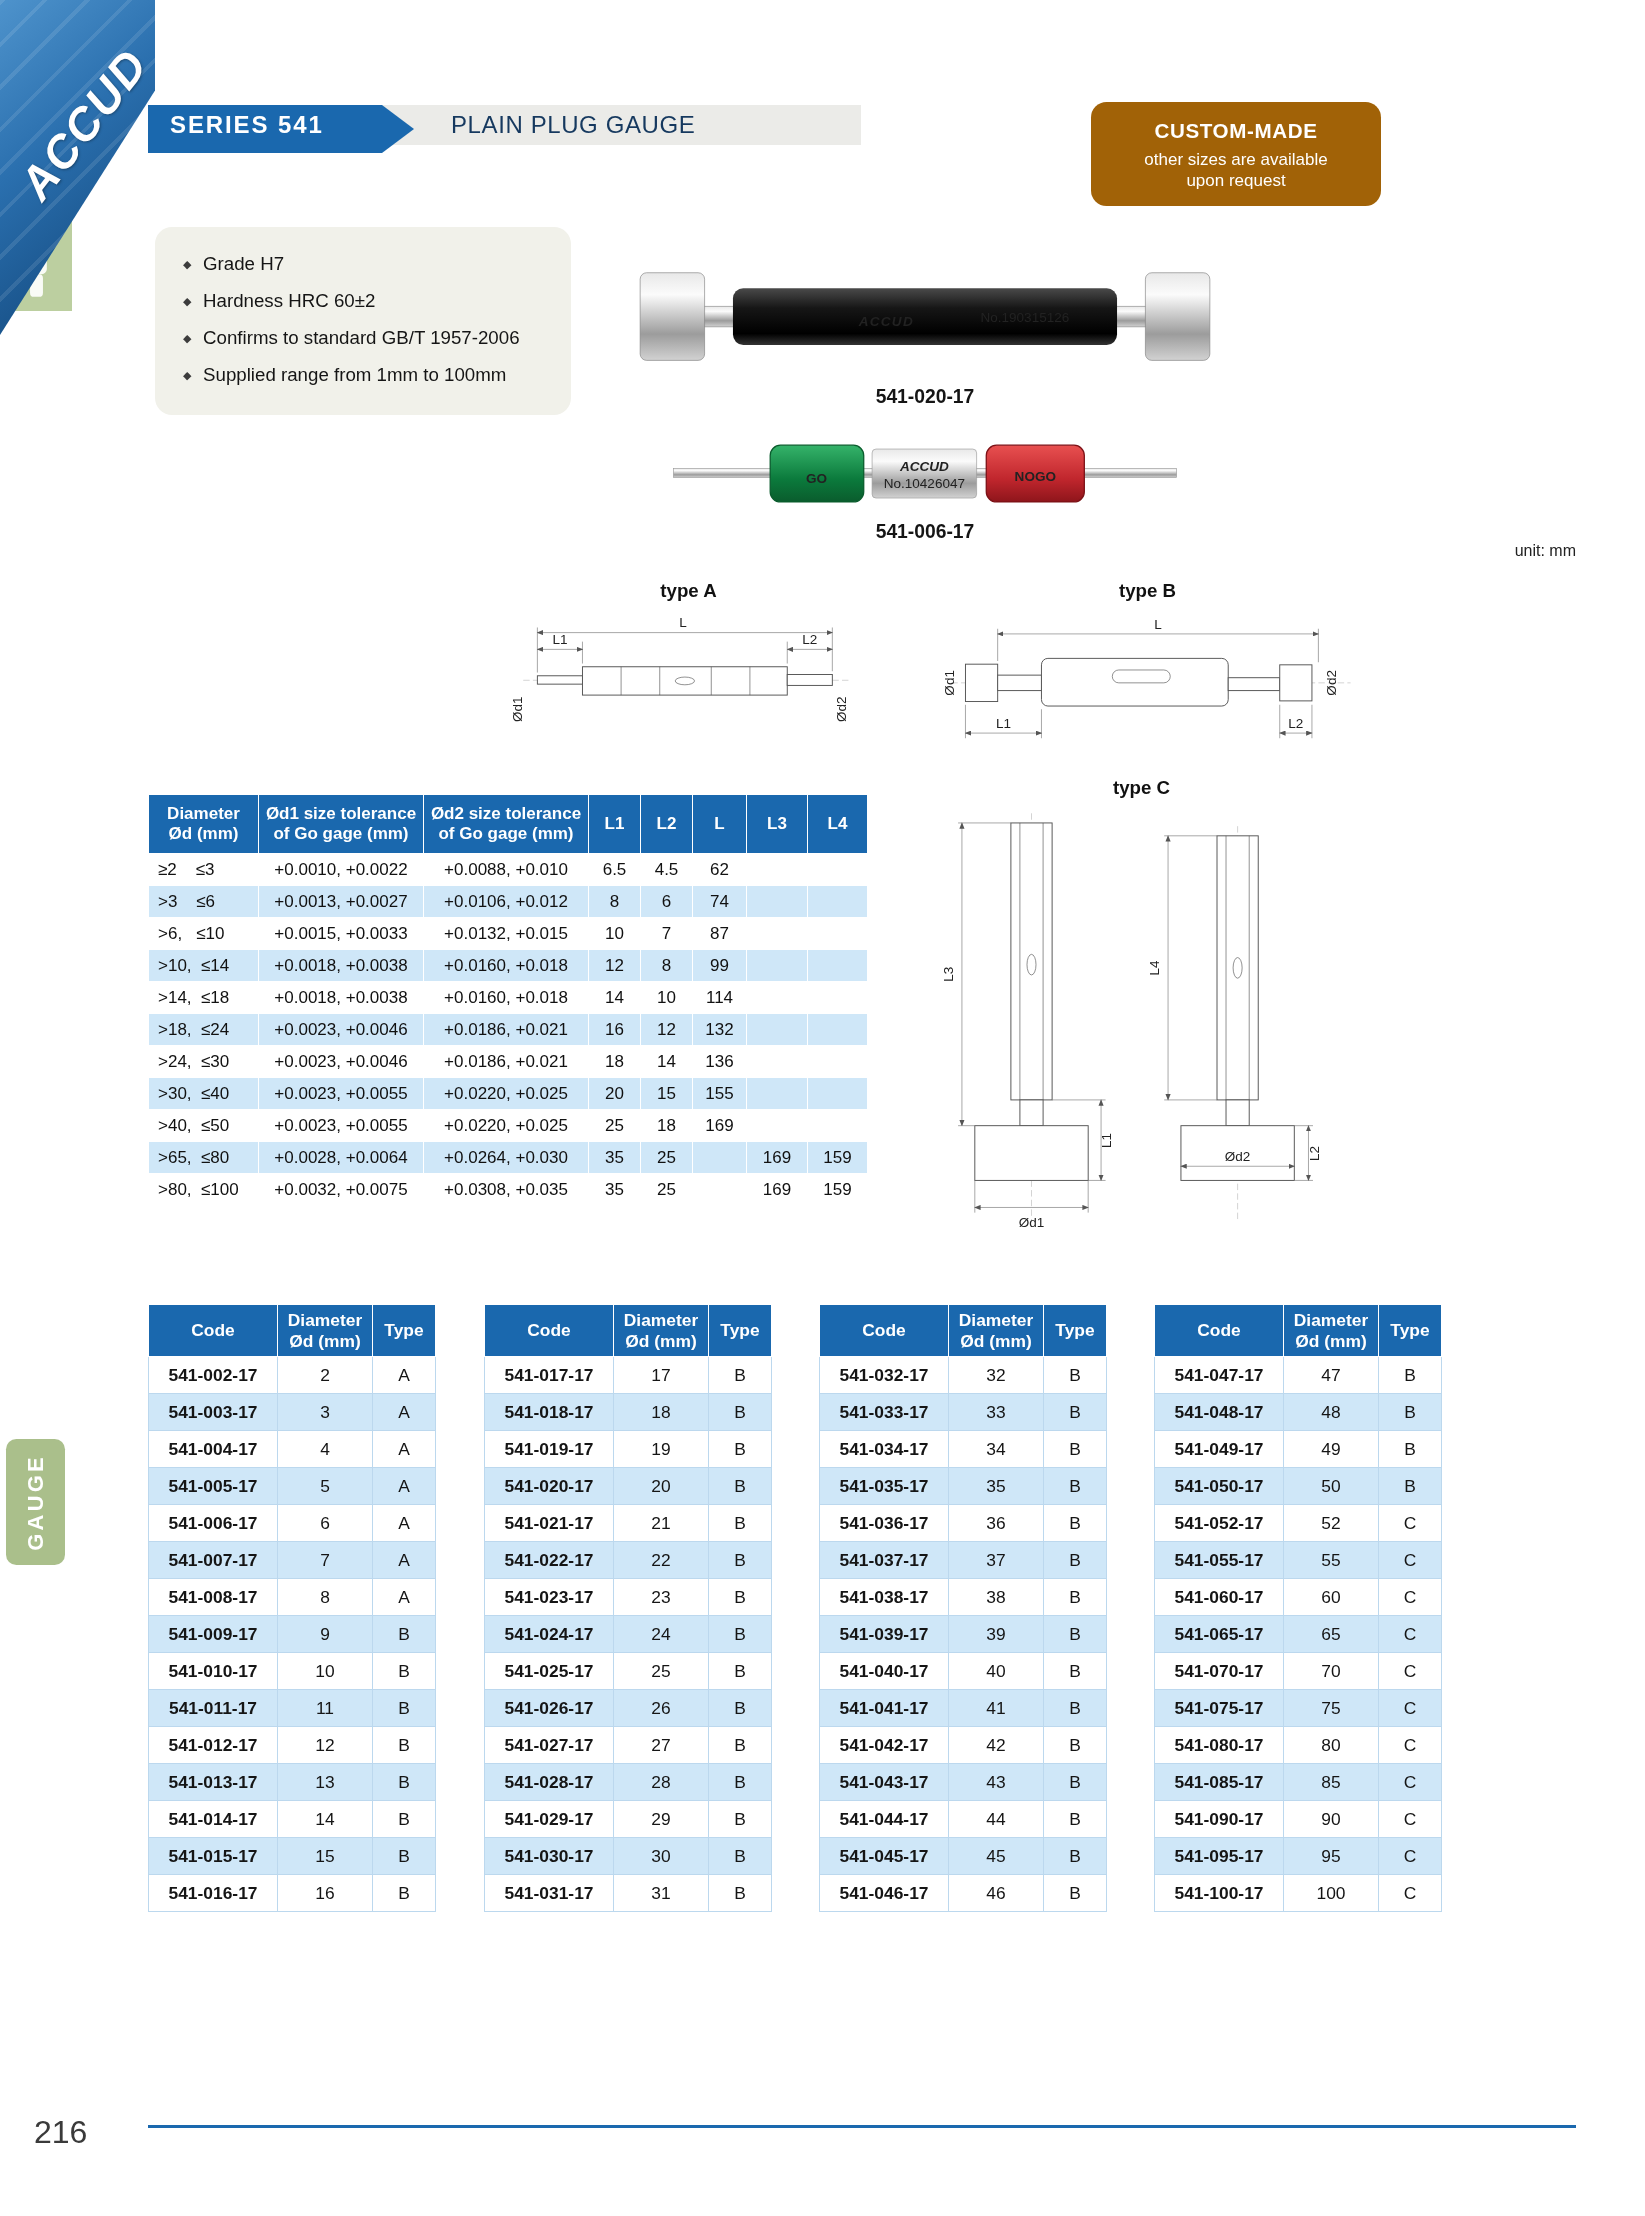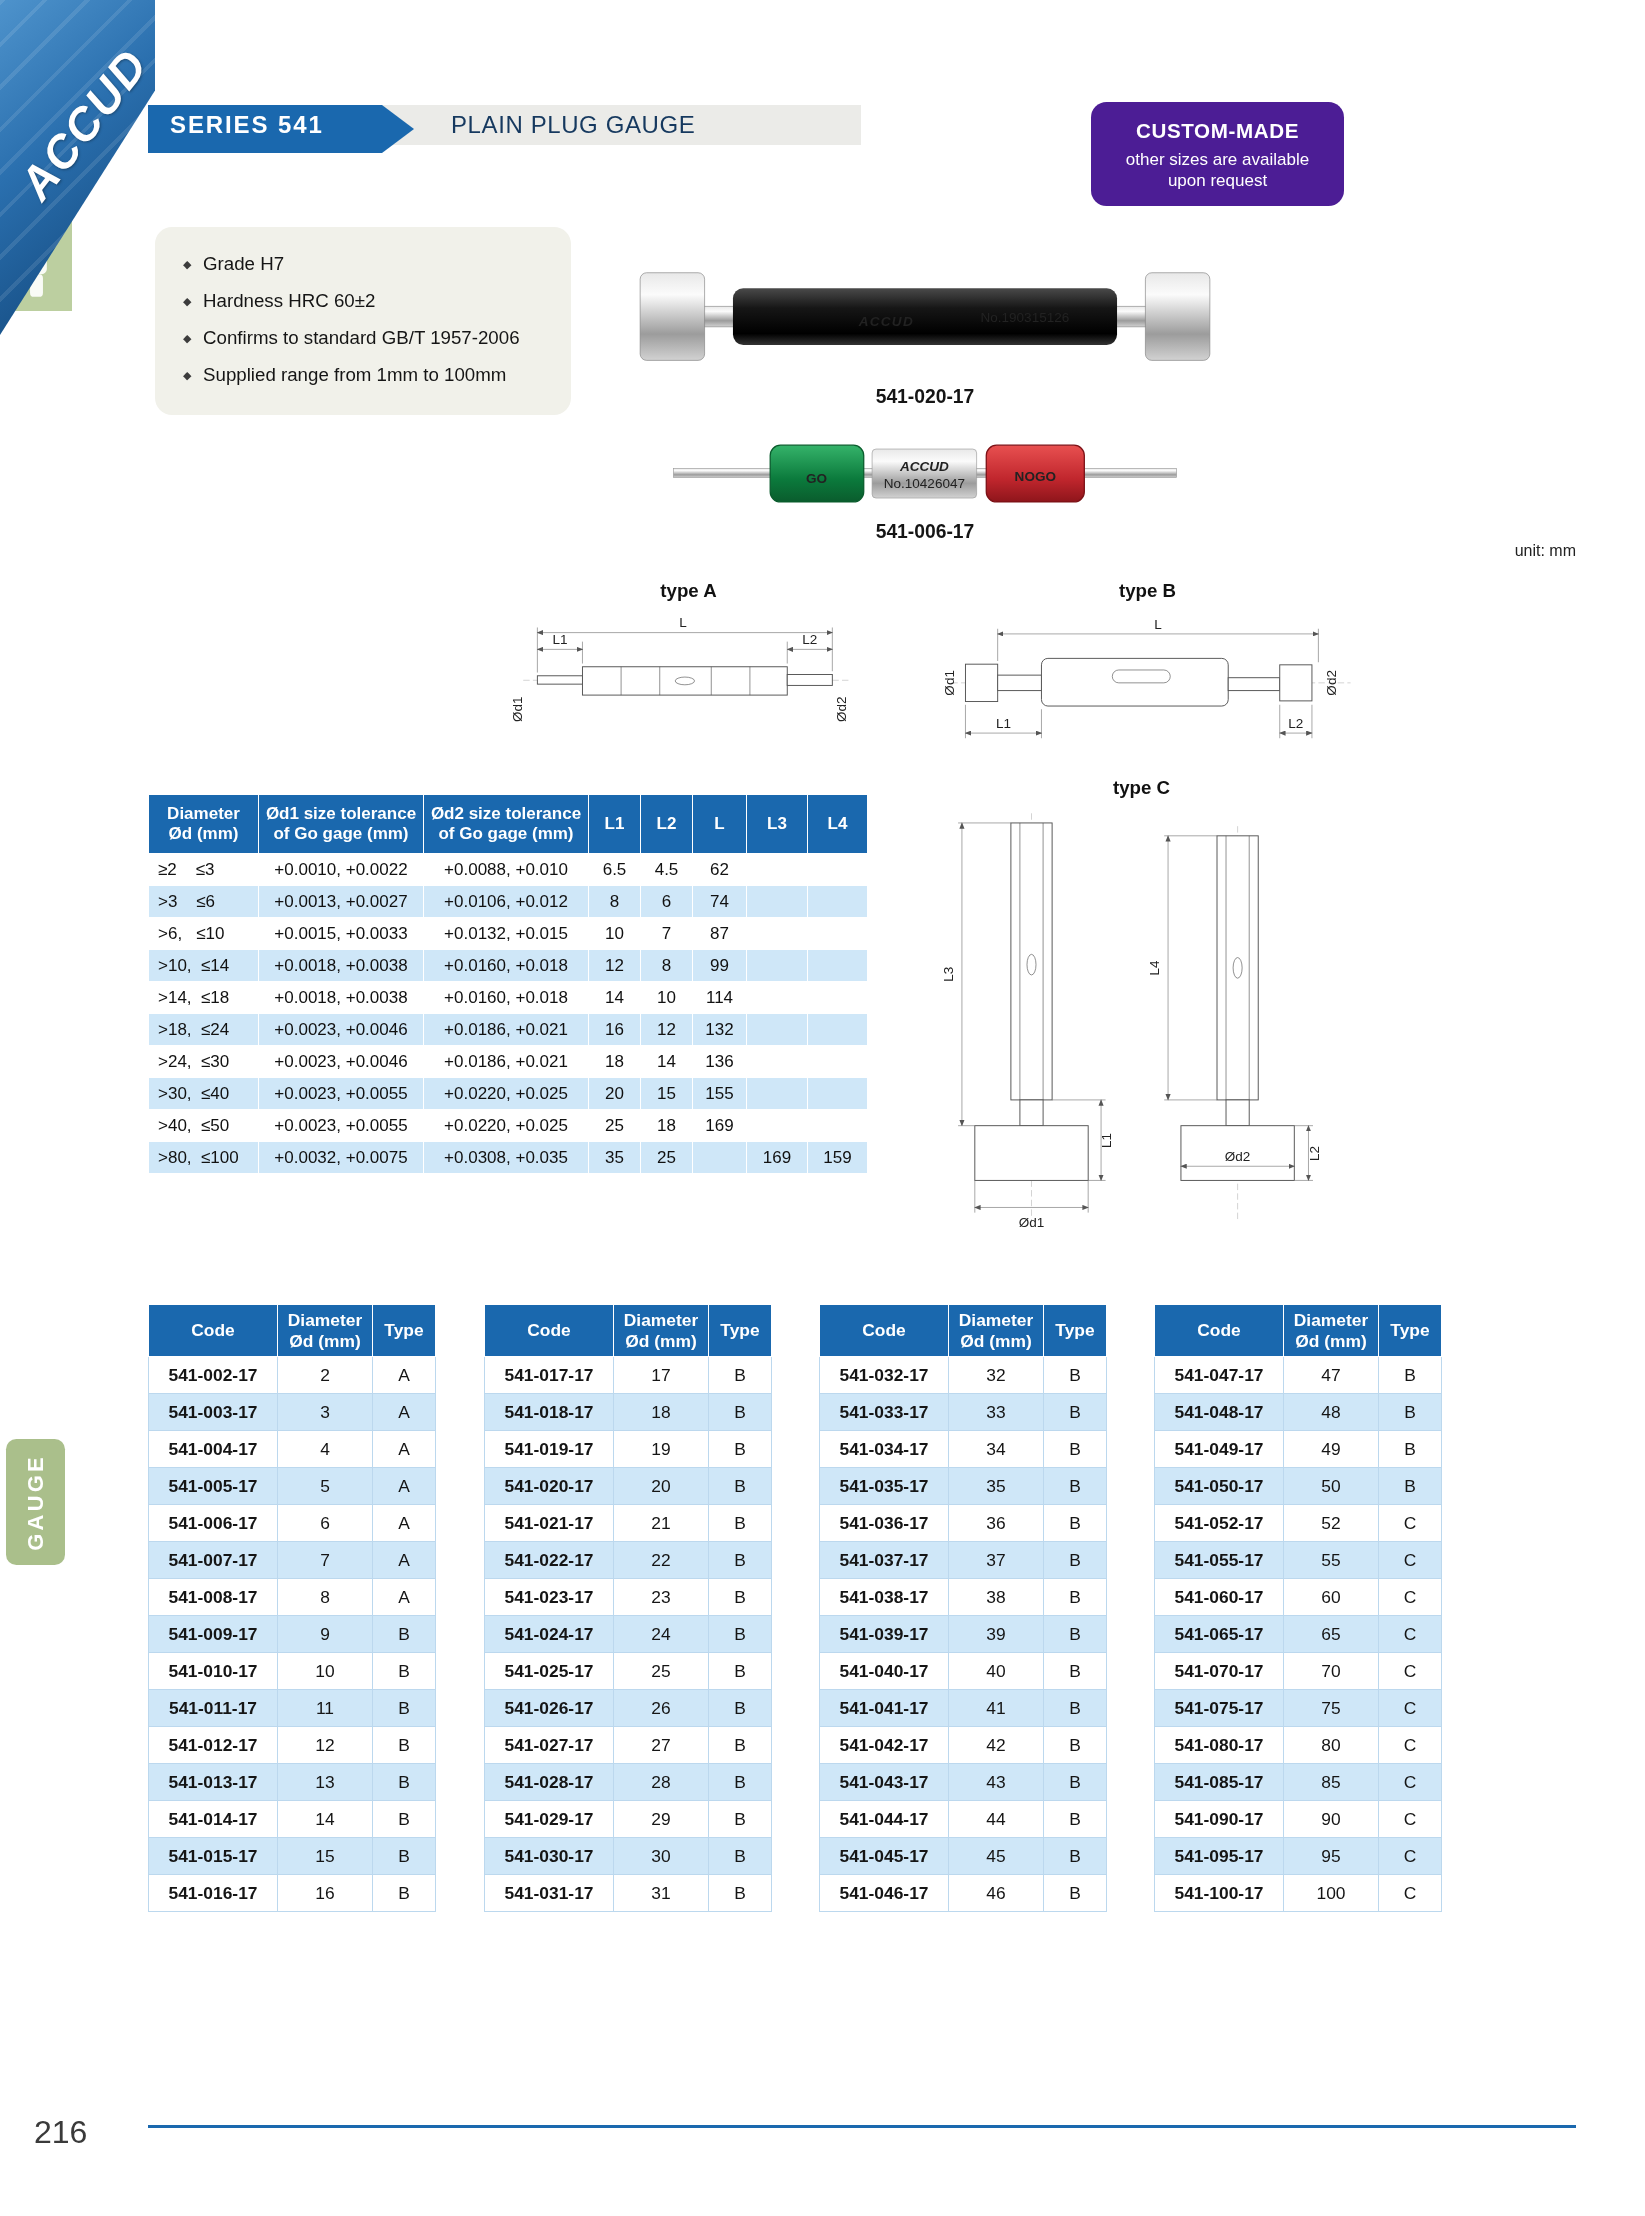--- a/index.html
+++ b/index.html
@@ -27,21 +27,21 @@
   .bottom-rule { left:148px; top:2125px; width:1428px; height:3.2px; background:#1a68ae; }
 
   
   .title-strip { left:148px; top:105px; width:713px; height:40px; background:#ebebe8; }
   .page-title { position:absolute; left:303px; top:0; line-height:40px; font-size:24px;
     font-weight:normal; color:#16395f; letter-spacing:0.6px; white-space:nowrap; }
   .series-banner { left:148px; top:105px; width:266px; height:48px; background:#1a68ae;
     clip-path:polygon(0 0, calc(100% - 32px) 0, 100% 50%, calc(100% - 32px) 100%, 0 100%); }
   .series-banner span { display:block; padding-left:22px; line-height:40px; color:#fff;
     font-size:24px; font-weight:bold; letter-spacing:1.9px; }
-  .badge { left:1091px; top:102px; width:253px; height:104px; background:#4c1d95;
+  .badge { left:1091px; top:102px; width:290px; height:104px; background:#a16207;
     border-radius:15.5px; color:#fff; text-align:center; padding-top:17px; }
   .badge-title { font-size:20.6px; font-weight:bold; letter-spacing:0.6px; margin-bottom:6.4px; }
   .badge-line { font-size:17px; line-height:21px; }
 
   
   .features { left:155px; top:227px; width:416px; height:188px; background:#f1f1ea;
     border-radius:17px; padding:26px 0 0 28px; }
   .feature { display:flex; align-items:center; gap:11.6px; margin-bottom:15px; }
   .feature .diamond { font-size:11px; color:#3c3c3c; line-height:1; }
   .feature .ftext { font-size:18.7px; color:#151515; }
@@ -408,20 +408,30 @@
             <td>&gt;40,  ≤50</td>
             <td>+0.0023, +0.0055</td>
             <td>+0.0220, +0.025</td>
             <td>25</td>
             <td>18</td>
             <td>169</td>
             <td></td>
             <td></td>
           </tr>
           <tr>
+            <td>&gt;65,  ≤80</td>
+            <td>+0.0028, +0.0064</td>
+            <td>+0.0264, +0.030</td>
+            <td>35</td>
+            <td>25</td>
+            <td></td>
+            <td>169</td>
+            <td>159</td>
+          </tr>
+          <tr>
             <td>&gt;80,  ≤100</td>
             <td>+0.0032, +0.0075</td>
             <td>+0.0308, +0.035</td>
             <td>35</td>
             <td>25</td>
             <td></td>
             <td>169</td>
             <td>159</td>
           </tr>
         </tbody>

